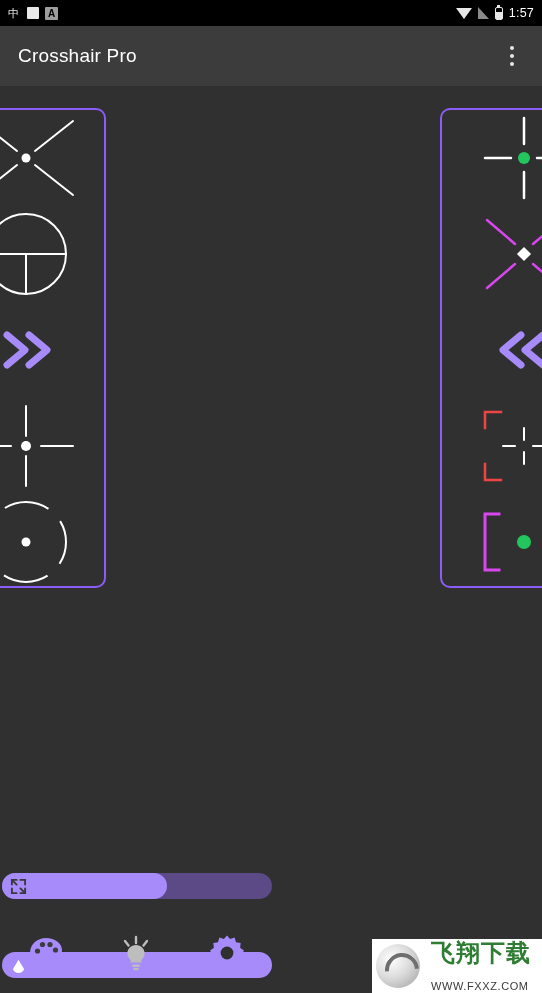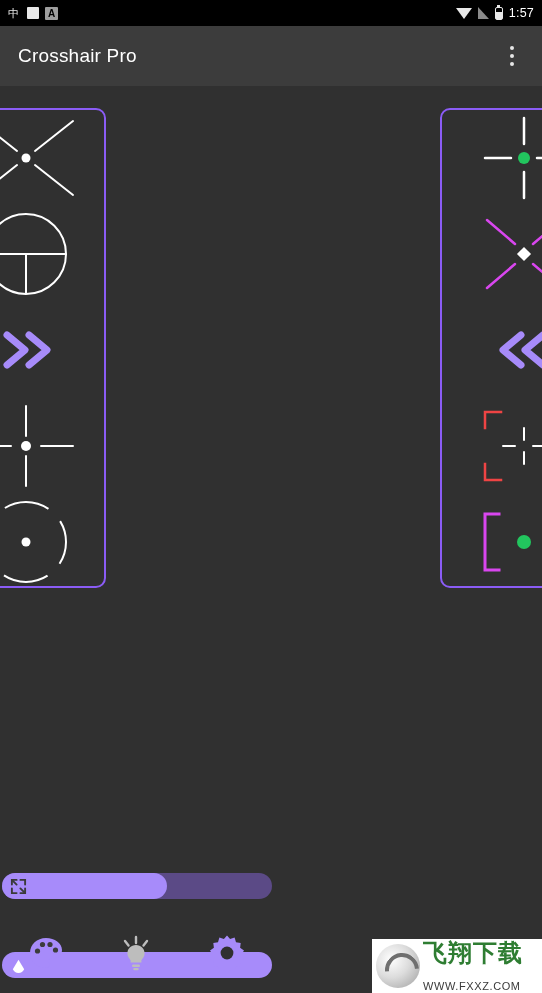--- a/index.html
+++ b/index.html
@@ -125,20 +125,21 @@
     display: flex; align-items: center; justify-content: center;
   }
 
   
   .watermark {
     position: absolute; right: 0; bottom: 0;
     width: 170px; height: 54px;
     background: #ffffff;
     display: flex; align-items: center;
     overflow: hidden;
+    gap: 8px;
   }
   .wm-logo {
     width: 44px; height: 44px; margin-left: 4px;
     border-radius: 50%;
     background: radial-gradient(circle at 35% 35%, #ffffff 0%, #dcdcdc 45%, #9d9d9d 100%);
     position: relative; flex: none;
   }
   .wm-logo::after {
     content: ""; position: absolute; left: 9px; top: 9px;
     width: 26px; height: 26px; border-radius: 50%;

